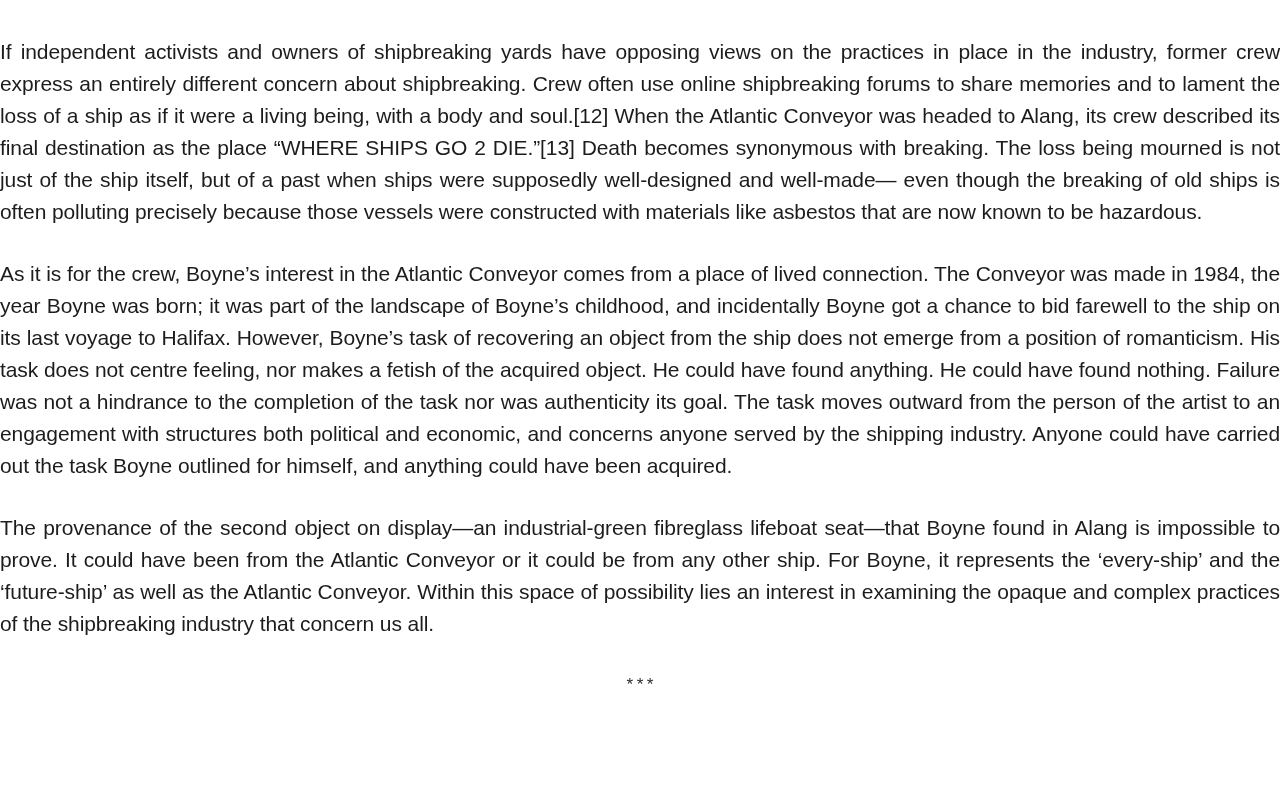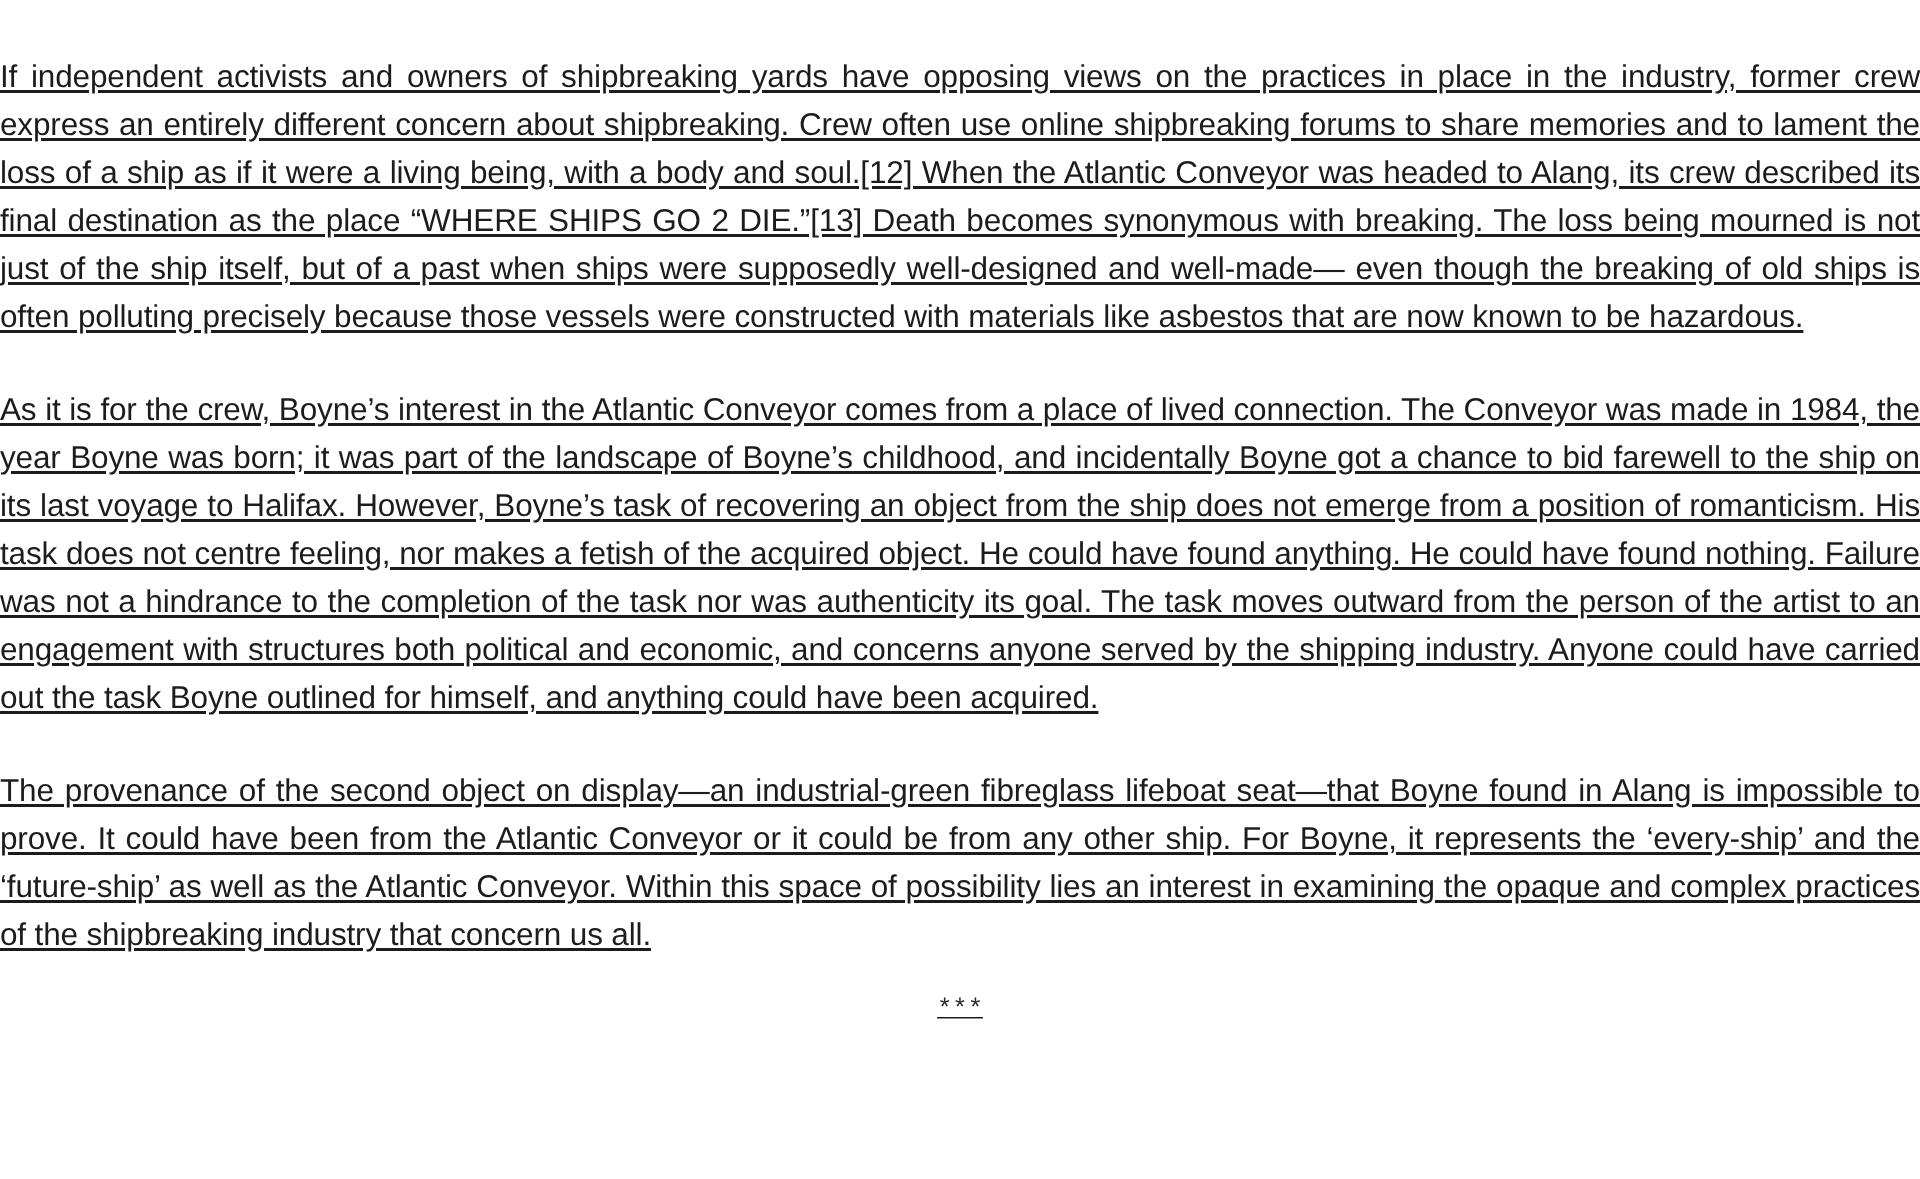--- a/index.html
+++ b/index.html
@@ -15,39 +15,38 @@
     font-family: "Liberation Sans", "DejaVu Sans", sans-serif;
     color: #1c1c1c;
     -webkit-font-smoothing: antialiased;
   }
   .page {
     width: 1280px;
     height: 786px;
     box-sizing: border-box;
     padding: 0;
     position: relative;
-    text-decoration: underline;
   }
   .article-body {
     padding-top: 36px;
   }
   p.para {
     margin: 0 0 30px 0;
     padding: 0;
     font-size: 21px;
     line-height: 32px;
     text-align: justify;
     text-justify: inter-word;
     letter-spacing: -0.1px;
     word-spacing: 0px;
     color: #1c1c1c;
     hyphens: none;
   }
   p.para:last-of-type {
-    margin-bottom: 0;
+    margin-bottom: 12px;
   }
   .section-divider {
     margin: 0;
     padding-top: 24px;
     text-align: center;
     font-family: "Liberation Mono", "DejaVu Sans Mono", monospace;
     font-size: 17px;
     line-height: 20px;
     letter-spacing: 0px;
     color: #2a2a2a;

